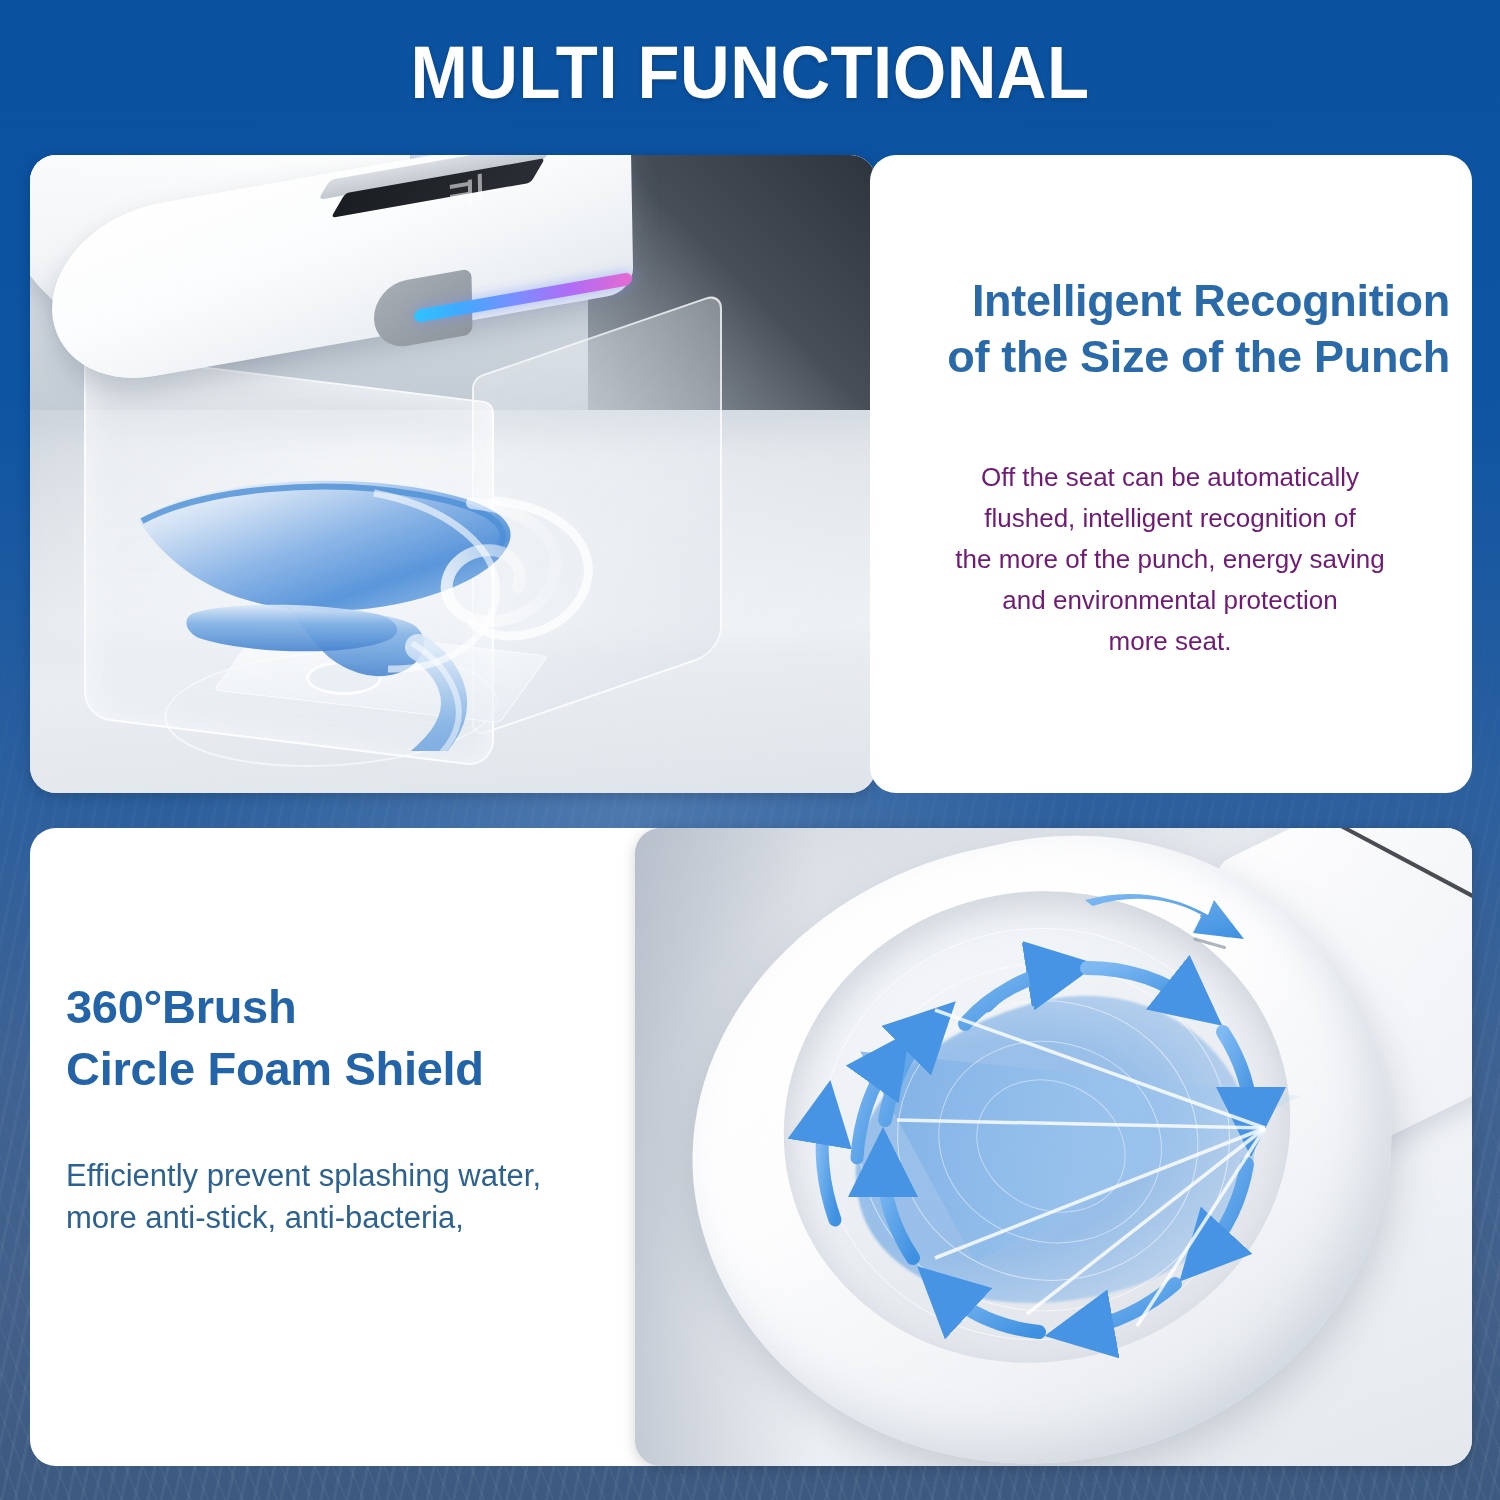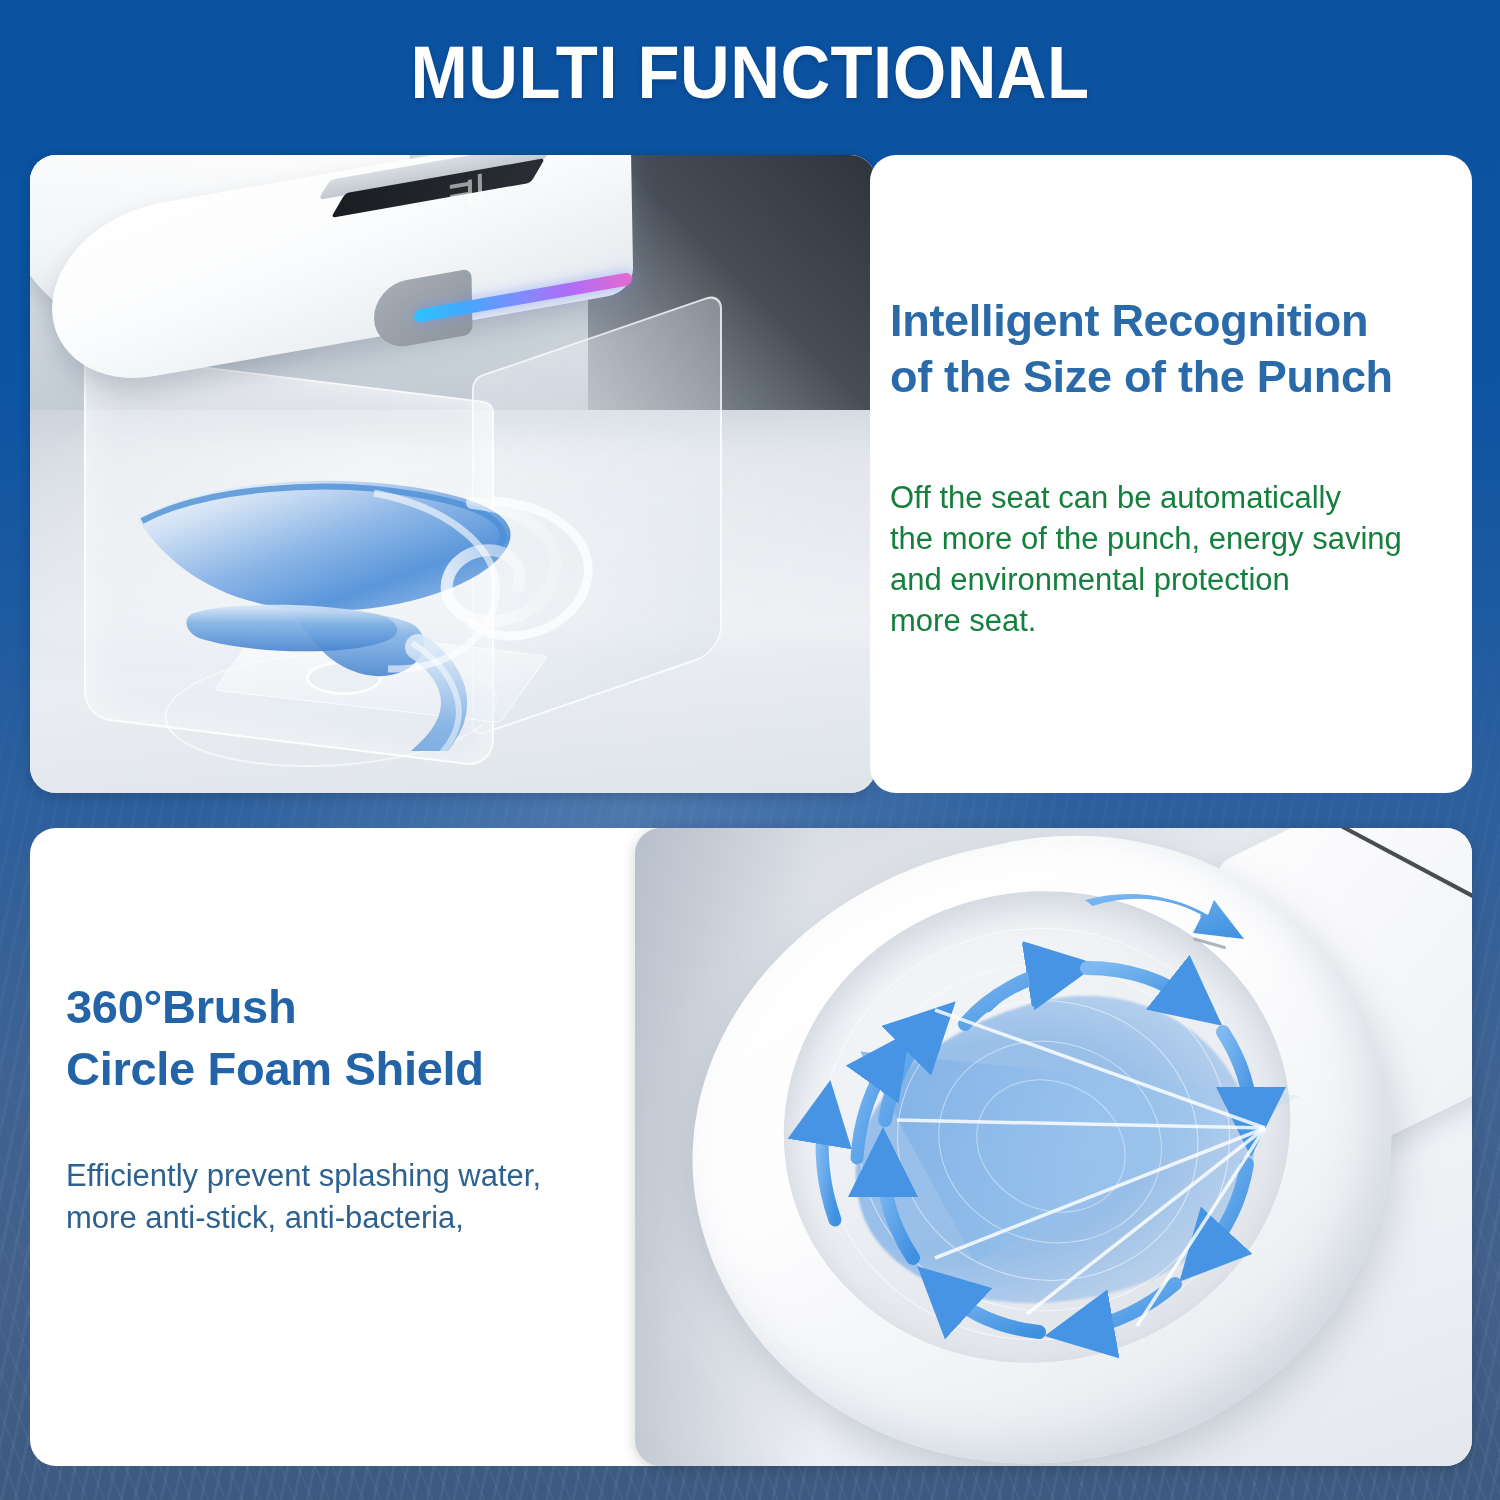--- a/index.html
+++ b/index.html
@@ -79,25 +79,25 @@
     background:#dfe3e9;
     box-shadow:0 3px 14px rgba(0,0,0,0.18);
   }
 
   
   .txt-top-inner {
     position:absolute; left:20px; right:22px; top:118px;
   }
   .heading-r {
     color:#2a6aa8; font-size:45px; font-weight:bold;
-    line-height:56px; text-align:left; letter-spacing:-0.3px;margin-top:20px;
+    line-height:56px; text-align:right; letter-spacing:-0.3px;
   }
   .body-r {
-    color:#15803d; font-size:31px; line-height:41px;
-    text-align:left; margin-top:72px; letter-spacing:0px;
+    color:#701a75; font-size:26px; line-height:41px;
+    text-align:center; margin-top:72px; letter-spacing:0px;
   }
 
   .txt-bot-inner {
     position:absolute; left:36px; right:40px; top:148px;
   }
   .heading-l {
     color:#2364a8; font-size:47px; font-weight:bold;
     line-height:62px; text-align:left; letter-spacing:-0.3px;
   }
   .body-l {
@@ -372,20 +372,21 @@
 </div>
 
 <div class="panel text-top">
   <div class="txt-top-inner">
     <div class="heading-r">
       <div>Intelligent Recognition</div>
       <div>of the Size of the Punch</div>
     </div>
     <div class="body-r">
       <div>Off the seat can be automatically</div>
+      <div>flushed, intelligent recognition of</div>
       <div>the more of the punch, energy saving</div>
       <div>and environmental protection</div>
       <div>more seat.</div>
     </div>
   </div>
 </div>
 
 <div class="panel text-bottom">
   <div class="txt-bot-inner">
     <div class="heading-l">

